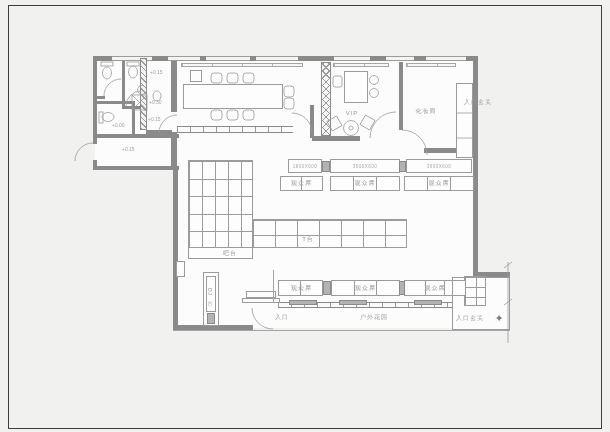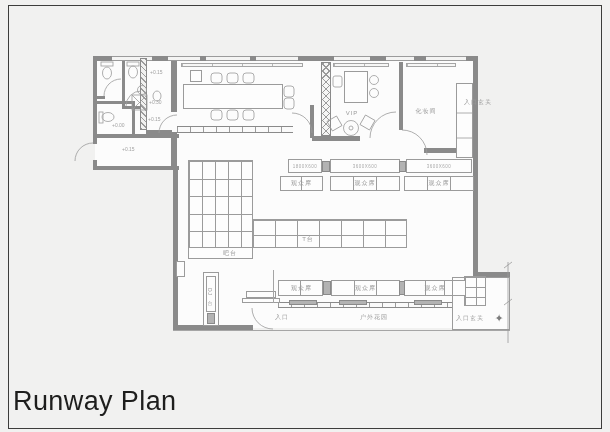--- a/index.html
+++ b/index.html
@@ -196,14 +196,13 @@
 
     <div class="elev" style="left:150px;top:69px;">+0.15</div>
     <div class="elev" style="left:149px;top:99px;">+0.30</div>
     <div class="elev" style="left:148px;top:116px;">+0.15</div>
     <div class="elev" style="left:112px;top:122px;">+0.00</div>
     <div class="elev" style="left:122px;top:146px;">+0.15</div>
 
     <div class="compass" style="left:491px;top:311px;width:16px;height:16px;">✦</div>
   </div>
 
-  <div class="title">Runway Plan</div>
 </div>
 
 </body></html>

